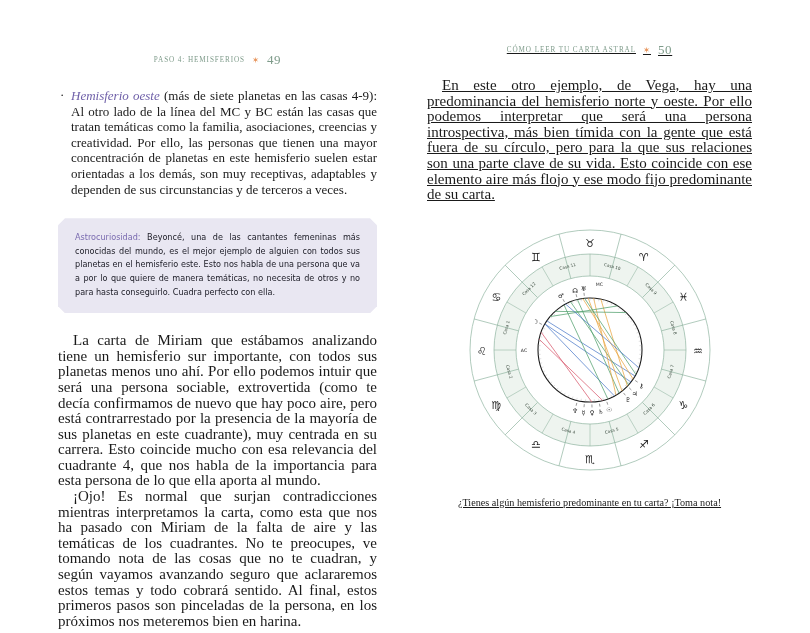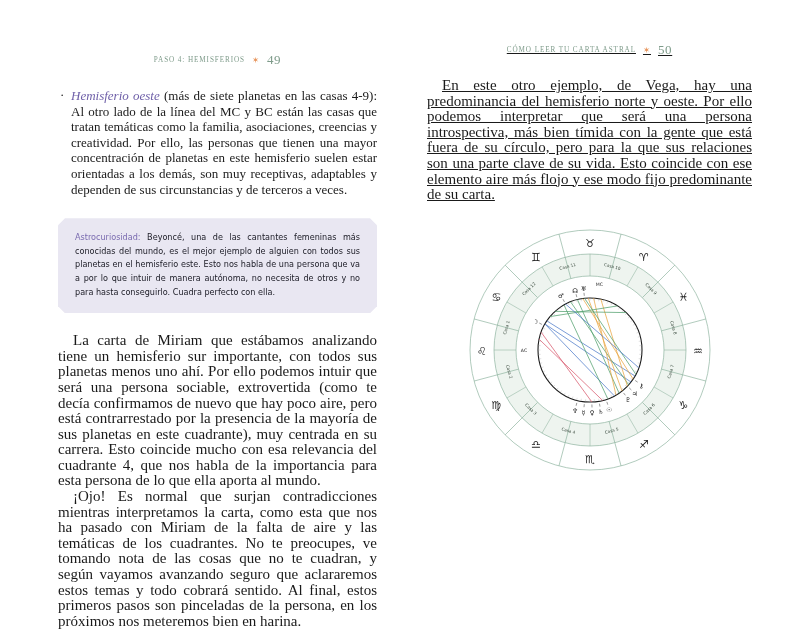--- a/index.html
+++ b/index.html
@@ -147,21 +147,21 @@
       <span class="rh-folio">49</span>
     </div>
 
     <ul class="bullets">
       <li>
         <span class="term">Hemisferio oeste</span><span> (más de siete planetas en las casas 4-9): Al otro lado de la línea del MC y BC están las casas que tratan temáticas como la familia, asociaciones, creencias y creatividad. Por ello, las personas que tienen una mayor concentración de planetas en este hemisferio suelen estar orientadas a los demás, son muy receptivas, adaptables y dependen de sus circunstancias y de terceros a veces.</span>
       </li>
     </ul>
 
     <div class="callout">
-      <span class="callout-label">Astrocuriosidad:</span><span> Beyoncé, una de las cantantes femeninas más conocidas del mundo, es el mejor ejemplo de alguien con todos sus planetas en el hemisferio este. Esto nos habla de una persona que va a por lo que intuir de manera autónoma, no necesita de otros y no para hasta conseguirlo. Cuadra perfecto con ella.</span>
+      <span class="callout-label">Astrocuriosidad:</span><span> Beyoncé, una de las cantantes femeninas más conocidas del mundo, es el mejor ejemplo de alguien con todos sus planetas en el hemisferio este. Esto nos habla de una persona que va a por lo que quiere de manera temáticas, no necesita de otros y no para hasta conseguirlo. Cuadra perfecto con ella.</span>
     </div>
 
     <p class="body">La carta de Miriam que estábamos analizando tiene un hemisferio sur importante, con todos sus planetas menos uno ahí. Por ello podemos intuir que será una persona sociable, extrovertida (como te decía confirmamos de nuevo que hay poco aire, pero está contrarrestado por la presencia de la mayoría de sus planetas en este cuadrante), muy centrada en su carrera. Esto coincide mucho con esa relevancia del cuadrante 4, que nos habla de la importancia para esta persona de lo que ella aporta al mundo.</p>
 
     <p class="body">¡Ojo! Es normal que surjan contradicciones mientras interpretamos la carta, como esta que nos ha pasado con Miriam de la falta de aire y las temáticas de los cuadrantes. No te preocupes, ve tomando nota de las cosas que no te cuadran, y según vayamos avanzando seguro que aclararemos estos temas y todo cobrará sentido. Al final, estos primeros pasos son pinceladas de la persona, en los próximos nos meteremos bien en harina.</p>
 
   </div>
 
   <div class="page page-right">
 
@@ -343,15 +343,16 @@
             <line x1="45.03332099679079" y1="-26.00000000000002" x2="42.8682574873297" y2="-24.75000000000002" stroke="#999" stroke-width="0.3"></line>
             <line x1="47.128004925905785" y1="-21.9761496105164" x2="44.86223545831416" y2="-20.91960395616465" stroke="#999" stroke-width="0.3"></line>
             <line x1="48.86401628086724" y1="-17.785047452934766" x2="46.51478472890247" y2="-16.929997094620596" stroke="#999" stroke-width="0.3"></line>
             <line x1="50.22814296703155" y1="-13.458590345331075" x2="47.81332840130888" y2="-12.811542732574773" stroke="#999" stroke-width="0.3"></line>
             <line x1="51.21000315663481" y1="-9.029705238680426" x2="48.74798377410429" y2="-8.595584794513098" stroke="#999" stroke-width="0.3"></line>
             <line x1="51.80212430077077" y1="-4.532098622878233" x2="49.3116375555414" y2="-4.314209266009087" stroke="#999" stroke-width="0.3"></line>
           </g>
       </svg>
     </div>
 
+    <div class="chart-caption">¿Tienes algún hemisferio predominante en tu carta? ¡Toma nota!</div>
 
   </div>
 </div>
 
 </body></html>

